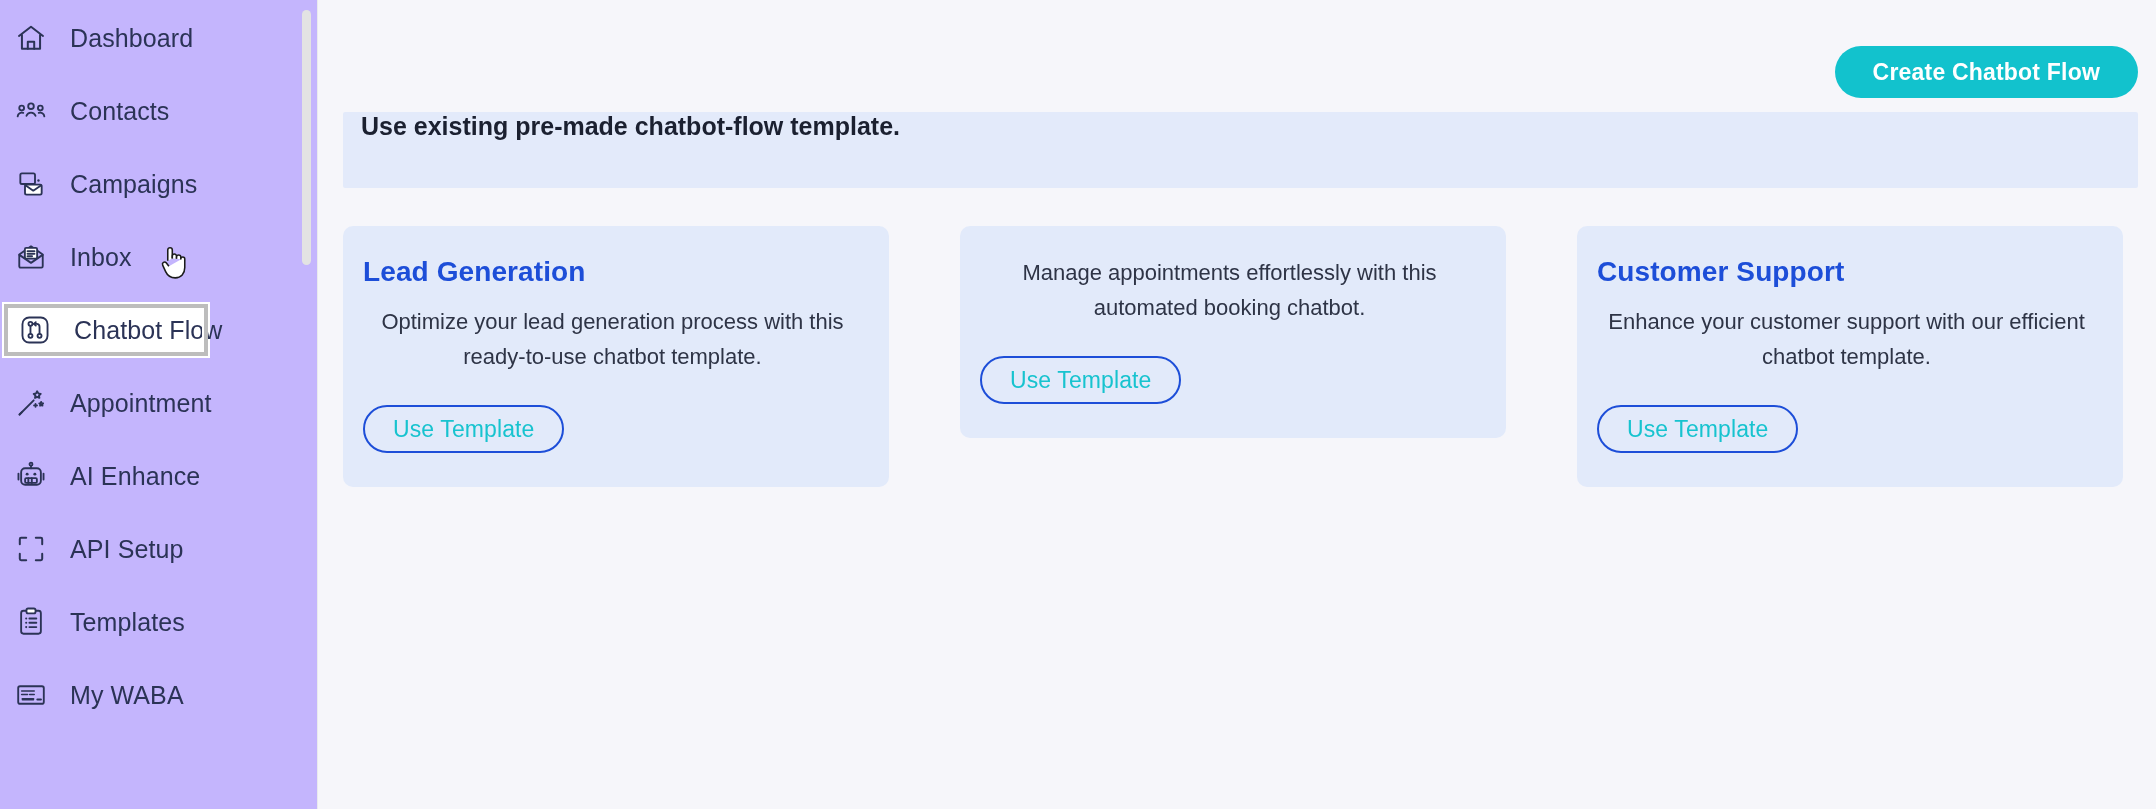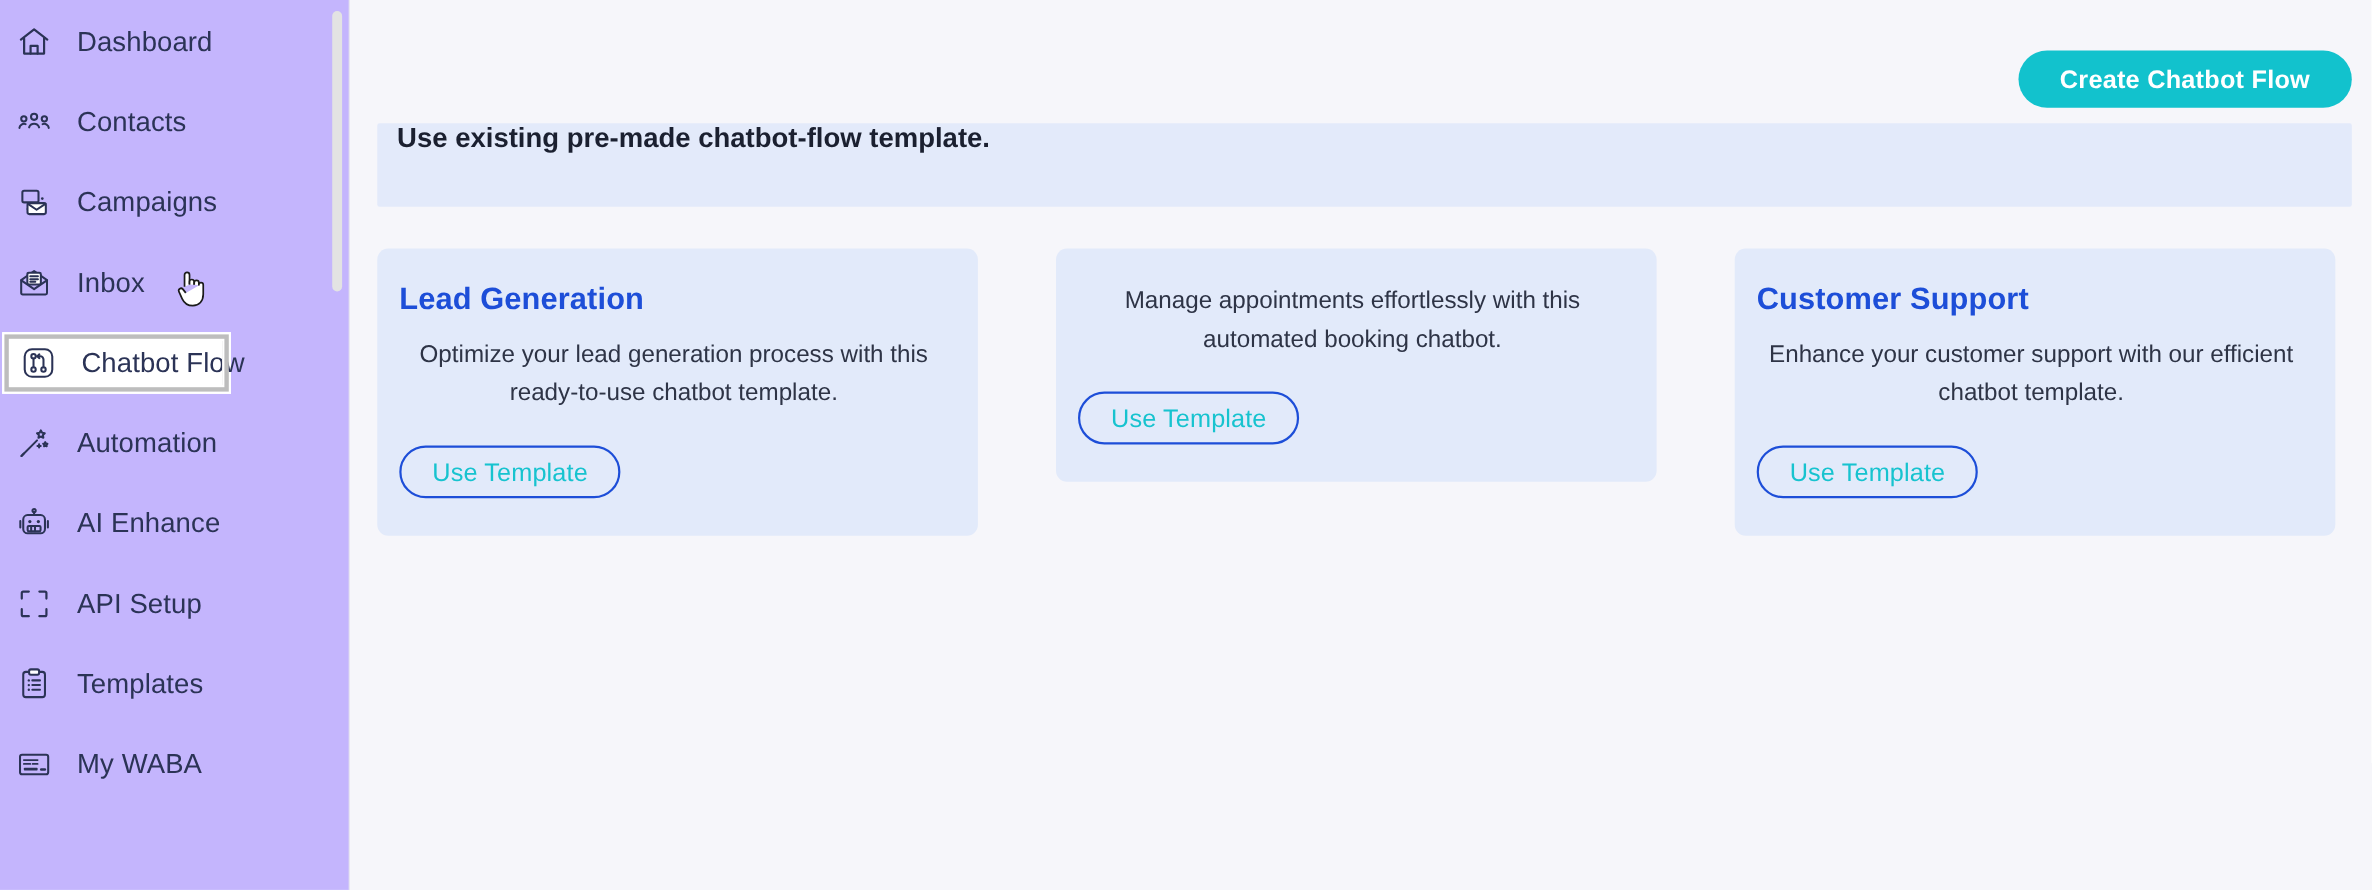--- a/index.html
+++ b/index.html
@@ -247,21 +247,21 @@
       <li class="nav-item">
         <span class="nav-icon">
           <svg width="32" height="32" viewBox="0 0 24 24" fill="none" stroke="#2b3356" stroke-width="1.4" stroke-linecap="round" stroke-linejoin="round">
             <path d="M3.4 20.6 14 10"></path>
             <path d="M3.4 20.6 5 19"></path>
             <path d="M16.6 3.2l.9 1.6 1.8.3-1.3 1.3.3 1.8-1.7-.8-1.6.8.3-1.8L14 5.1l1.8-.3z"></path>
             <path d="M19.6 11.2l.5.9 1 .2-.7.7.2 1-.9-.5-.9.5.2-1-.8-.7 1-.2z"></path>
             <path d="M14.3 13.8h2.2M15.4 12.7v2.2"></path>
           </svg>
         </span>
-        <span class="nav-label">Automation</span>
+        <span class="nav-label">Appointment</span>
       </li>
 
       <li class="nav-item">
         <span class="nav-icon">
           <svg width="32" height="32" viewBox="0 0 24 24" fill="none" stroke="#2b3356" stroke-width="1.4" stroke-linecap="round" stroke-linejoin="round">
             <circle cx="12" cy="3.1" r="1.1"></circle>
             <path d="M12 4.2v2"></path>
             <rect x="4.6" y="6.2" width="14.8" height="12.4" rx="3"></rect>
             <path d="M2.6 10.2v4.4M21.4 10.2v4.4"></path>
             <circle cx="9.1" cy="10.6" r="1.1" fill="#2b3356" stroke="none"></circle>

